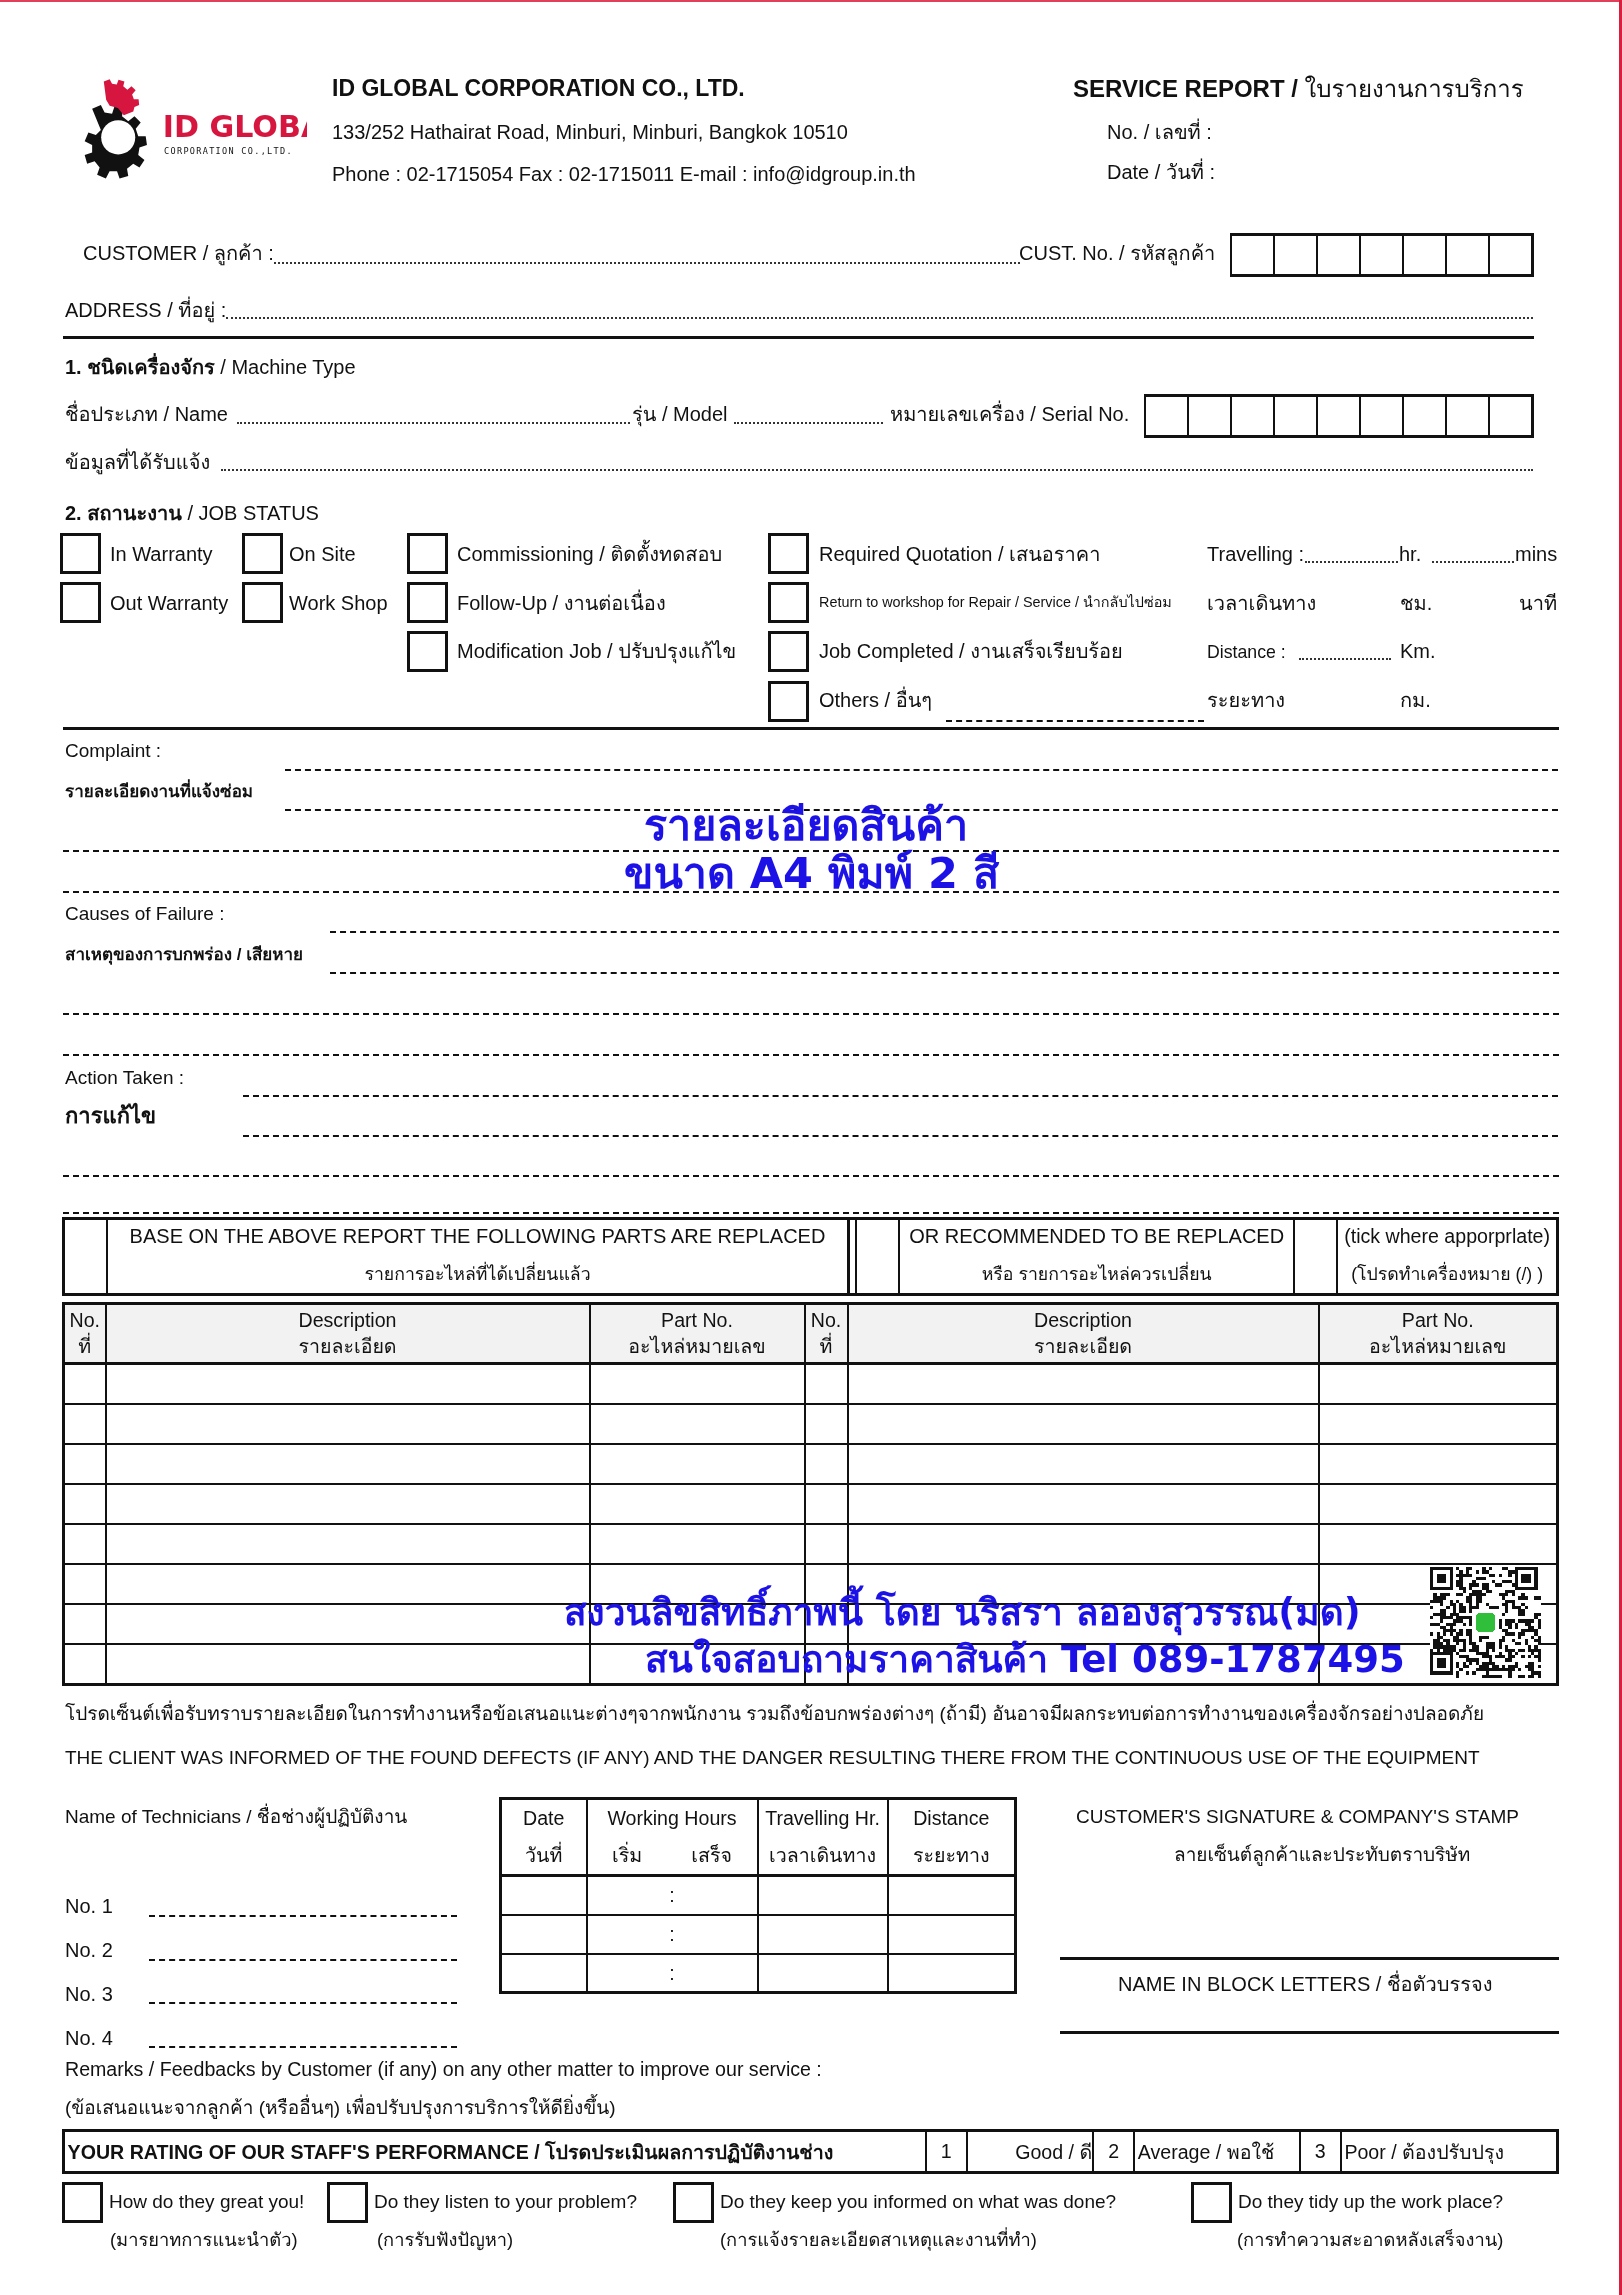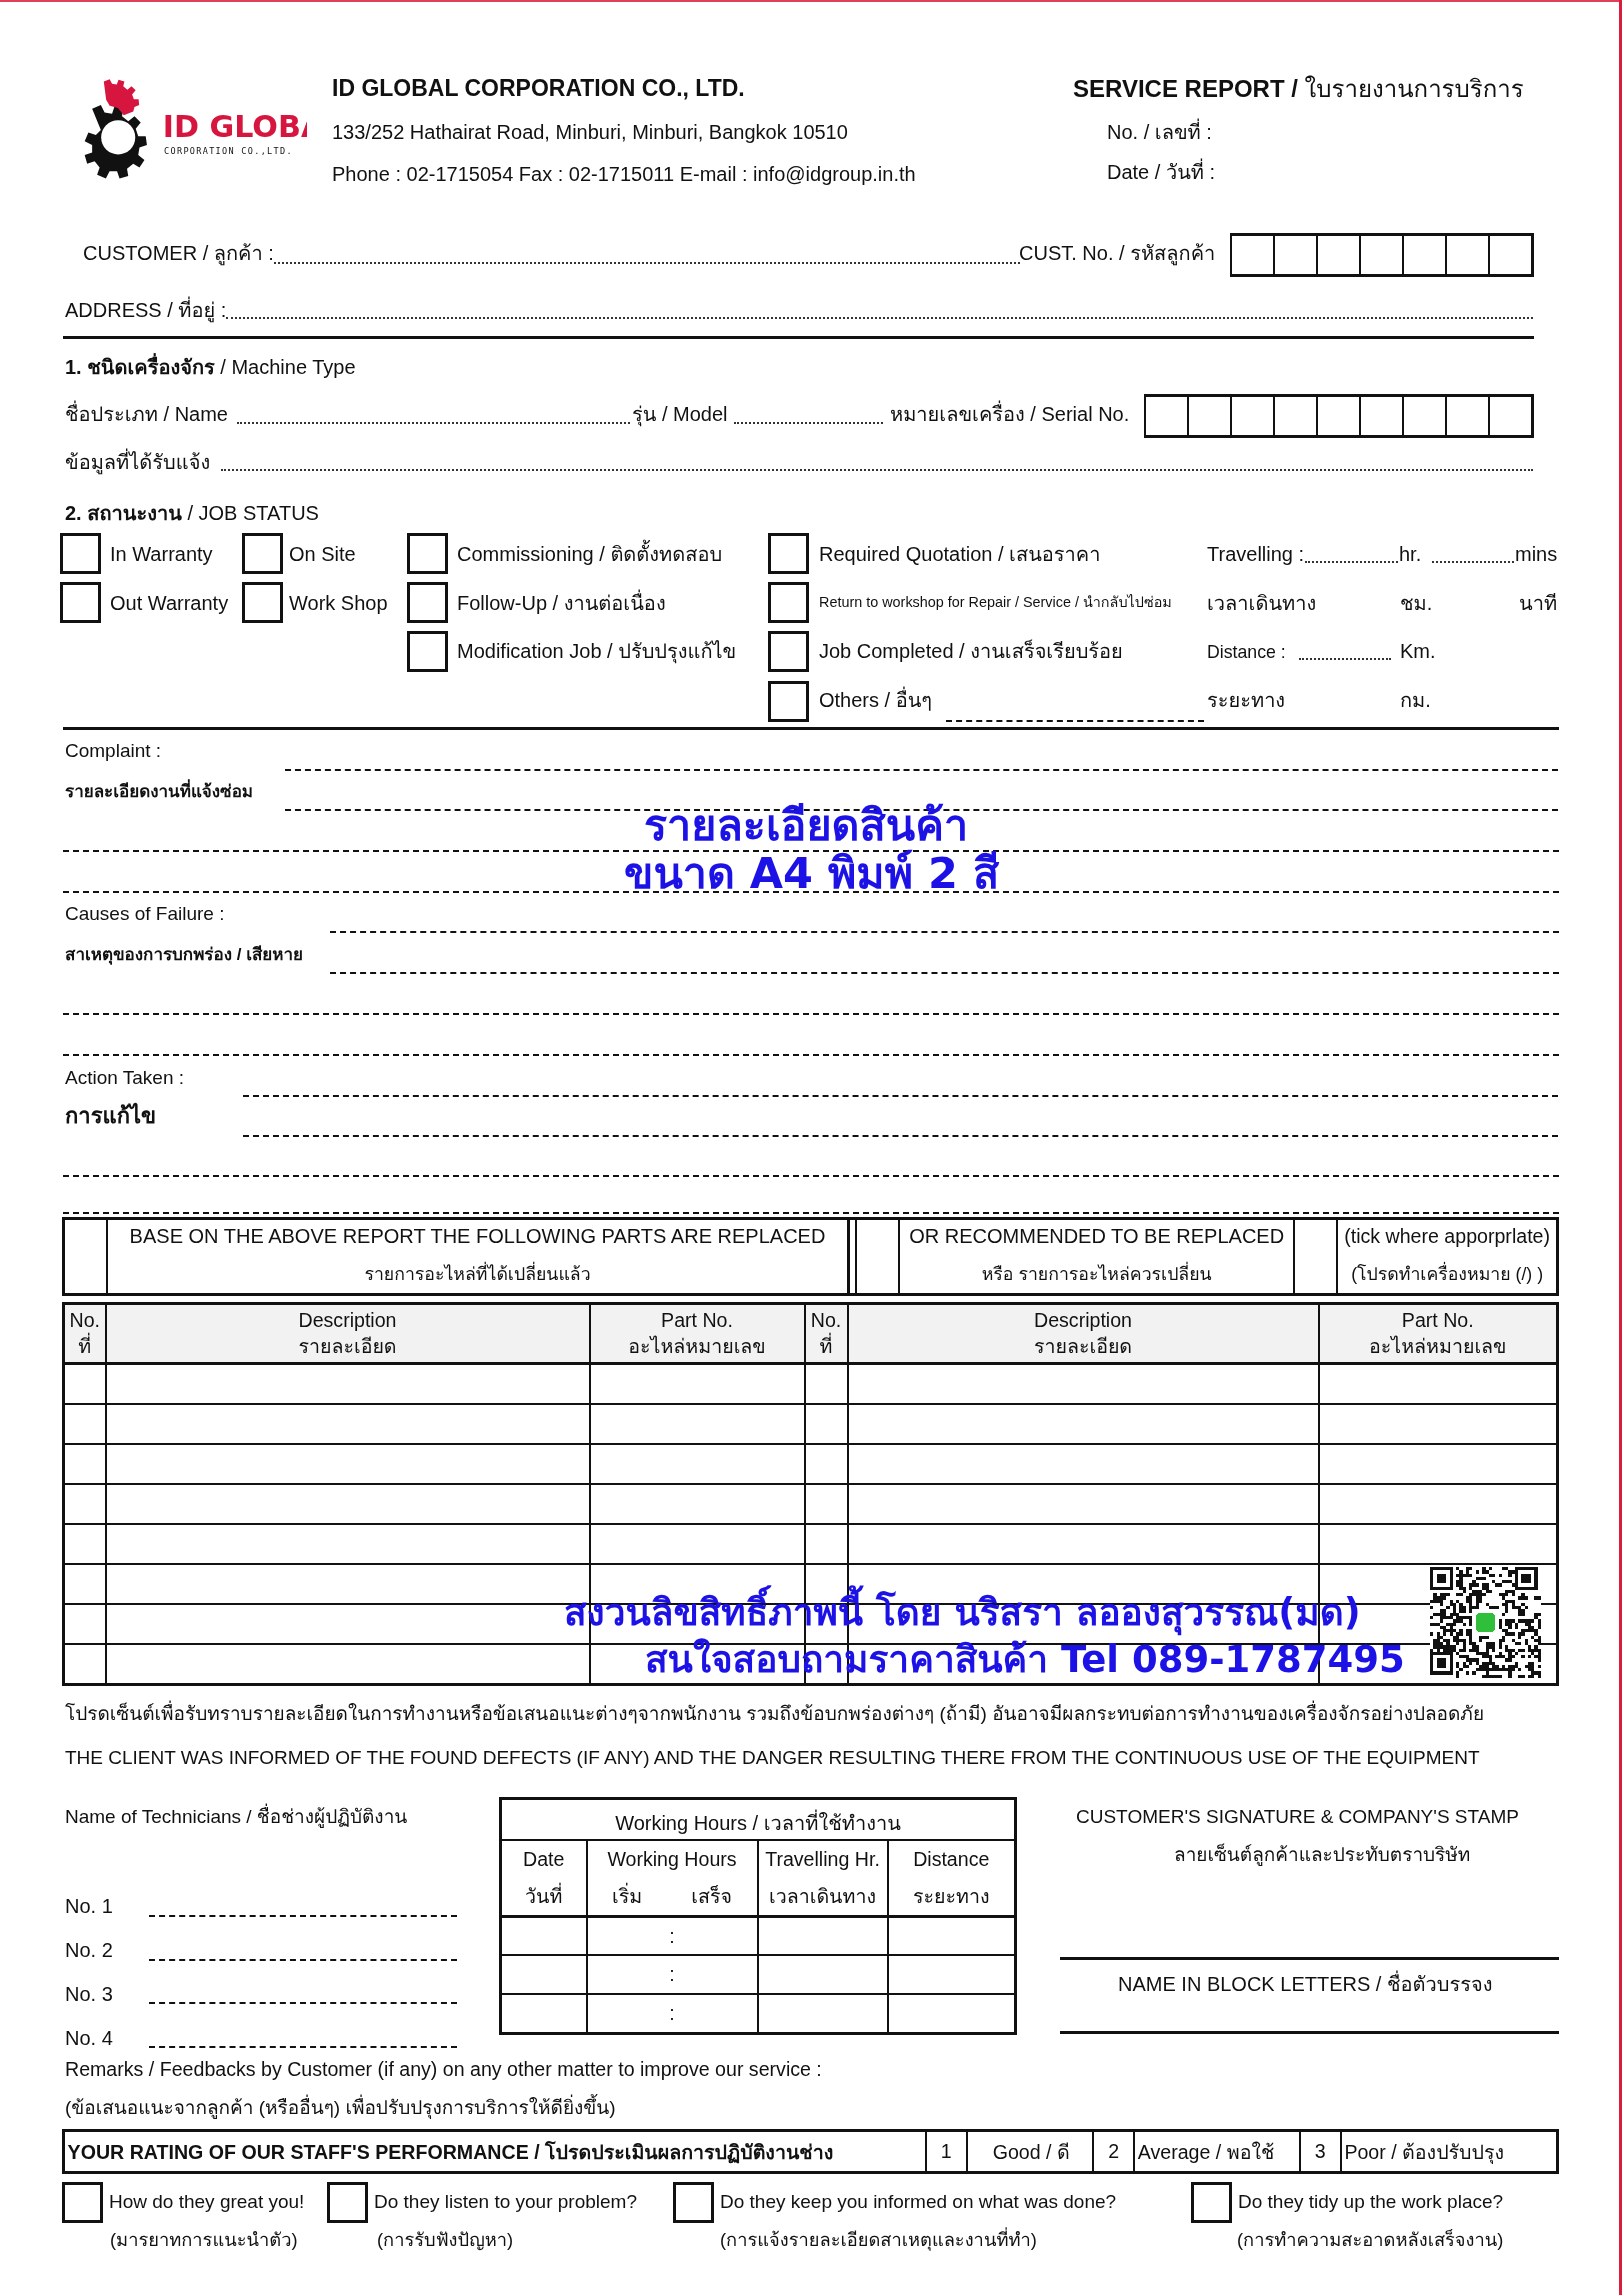--- a/index.html
+++ b/index.html
@@ -880,23 +880,20 @@
   </div>
 
 <table class="grid" style="left:499px;top:1797px;width:518px;border:3.3px solid #111;">
   <colgroup>
       <col style="width:86px">
       <col style="width:171px">
       <col style="width:130px">
       <col>
     </colgroup>
   <tbody>
-      <tr style="height:41px;">
-    <td colspan="4" style="font-size:20px;padding-top:6.5px;">Working Hours / เวลาที่ใช้ทำงาน</td>
-  </tr>
   <tr style="height:76px;border-bottom:3.3px solid #111;">
     <td style="line-height:1.9;">
           <div>Date</div>
           <div>วันที่</div>
         </td>
     <td style="line-height:1.9;">
           <div>Working Hours</div>
           <div style="display:flex;justify-content:space-around;">
             <span>เริ่ม</span>
             <span>เสร็จ</span>
@@ -942,21 +939,21 @@
 <div class="abs sig-line" style="left:1060px;top:2031px;width:499px;"></div>
 
 <div class="abs t" style="left:65px;top:2060px;font-size:19.6px;">Remarks / Feedbacks by Customer (if any) on any other matter to improve our service :</div>
 <div class="abs t" style="left:65px;top:2098px;font-size:19px;">(ข้อเสนอแนะจากลูกค้า (หรืออื่นๆ) เพื่อปรับปรุงการบริการให้ดียิ่งขึ้น)</div>
 
 <table class="grid rating-table" style="left:62px;top:2129px;width:1497px;border:3.3px solid #111;">
   <tbody>
       <tr>
     <td style="text-align:left;padding-left:2.6px;font-weight:bold;width:857px;">YOUR RATING OF OUR STAFF'S PERFORMANCE / โปรดประเมินผลการปฏิบัติงานช่าง</td>
     <td style="width:39px;">1</td>
-    <td style="width:122px;text-align:center;padding-left:2.6px;">Good / ดี</td>
+    <td style="width:122px;text-align:right;padding-left:2.6px;">Good / ดี</td>
     <td style="width:39px;">2</td>
     <td style="width:161px;text-align:left;padding-left:2.6px;">Average / พอใช้</td>
     <td style="width:39px;">3</td>
     <td style="text-align:left;padding-left:2.6px;">Poor / ต้องปรับปรุง</td>
   </tr>
 </tbody>
   </table>
 
 <div id="questions">
     <div class="abs chk" style="left: 62px; top: 2182px;"></div>

